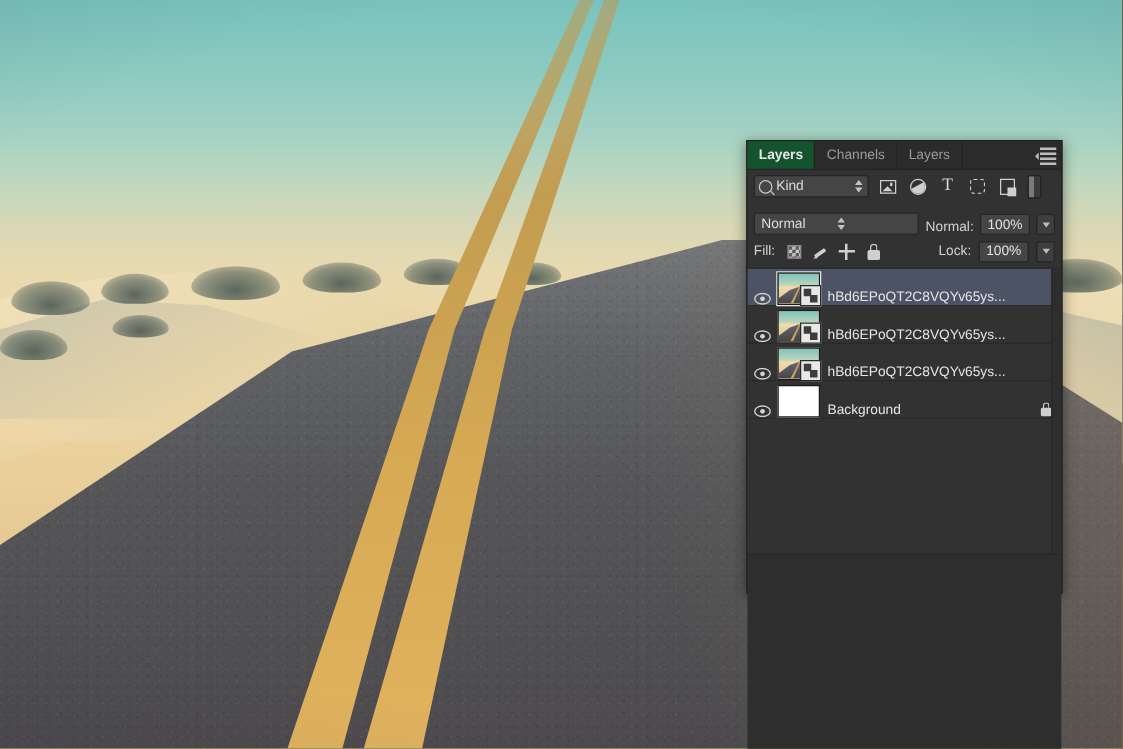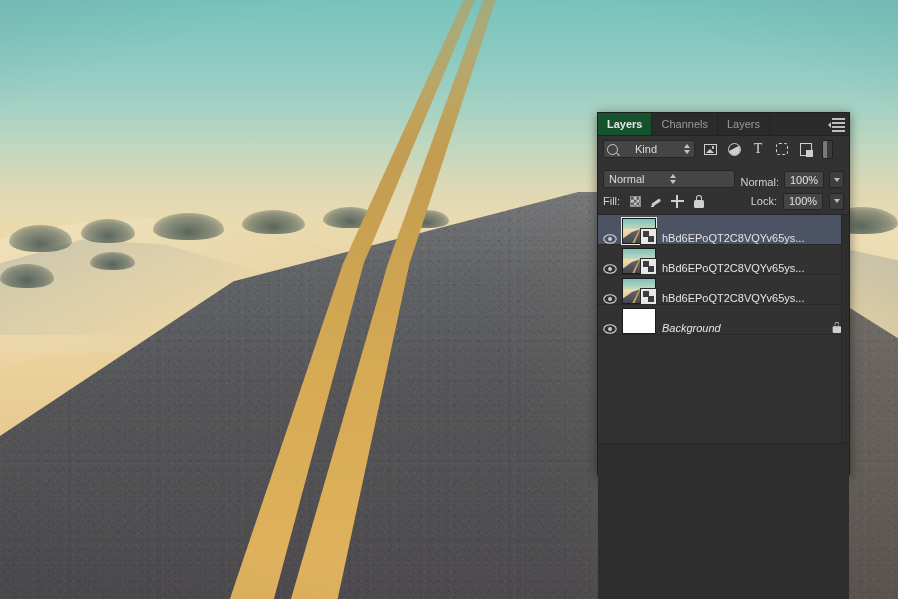--- a/index.html
+++ b/index.html
@@ -222,21 +222,21 @@
     align-items: center;
     width: 92px;
     height: 18px;
     background: #454545;
     border: 1px solid #252525;
     border-radius: 2px;
     padding: 0 3px;
     box-sizing: border-box;
     cursor: pointer;
   }
-  .kind-label { margin-left: 17px; color: #dcdcdc; font-size: 11px; flex: 1; }
+  .kind-label { margin-left: 3px; color: #dcdcdc; font-size: 11px; flex: 1; }
   .mag {
     width: 9px; height: 9px;
     border: 1.4px solid #c9c9c9;
     border-radius: 50%;
     position: relative;
   }
   .mag::after {
     content: "";
     position: absolute;
     right: -3px; bottom: -2px;
@@ -544,21 +544,21 @@
     border: 1px solid #1b1b1b;
     box-sizing: border-box;
   }
   .layer-name {
     flex: 1;
     font-size: 11px;
     color: #e4e4e4;
     white-space: nowrap;
     overflow: hidden;
   }
-  .layer-name.bg { font-style: italic; }
+  .layer-name.bg { }
   .row-lock {
     width: 18px;
     display: flex; align-items: center; justify-content: center;
     flex: 0 0 18px;
   }
   .row-lock .lk-lock { transform: scale(.85); }
 
   
   .list-gutter {
     position: absolute;

